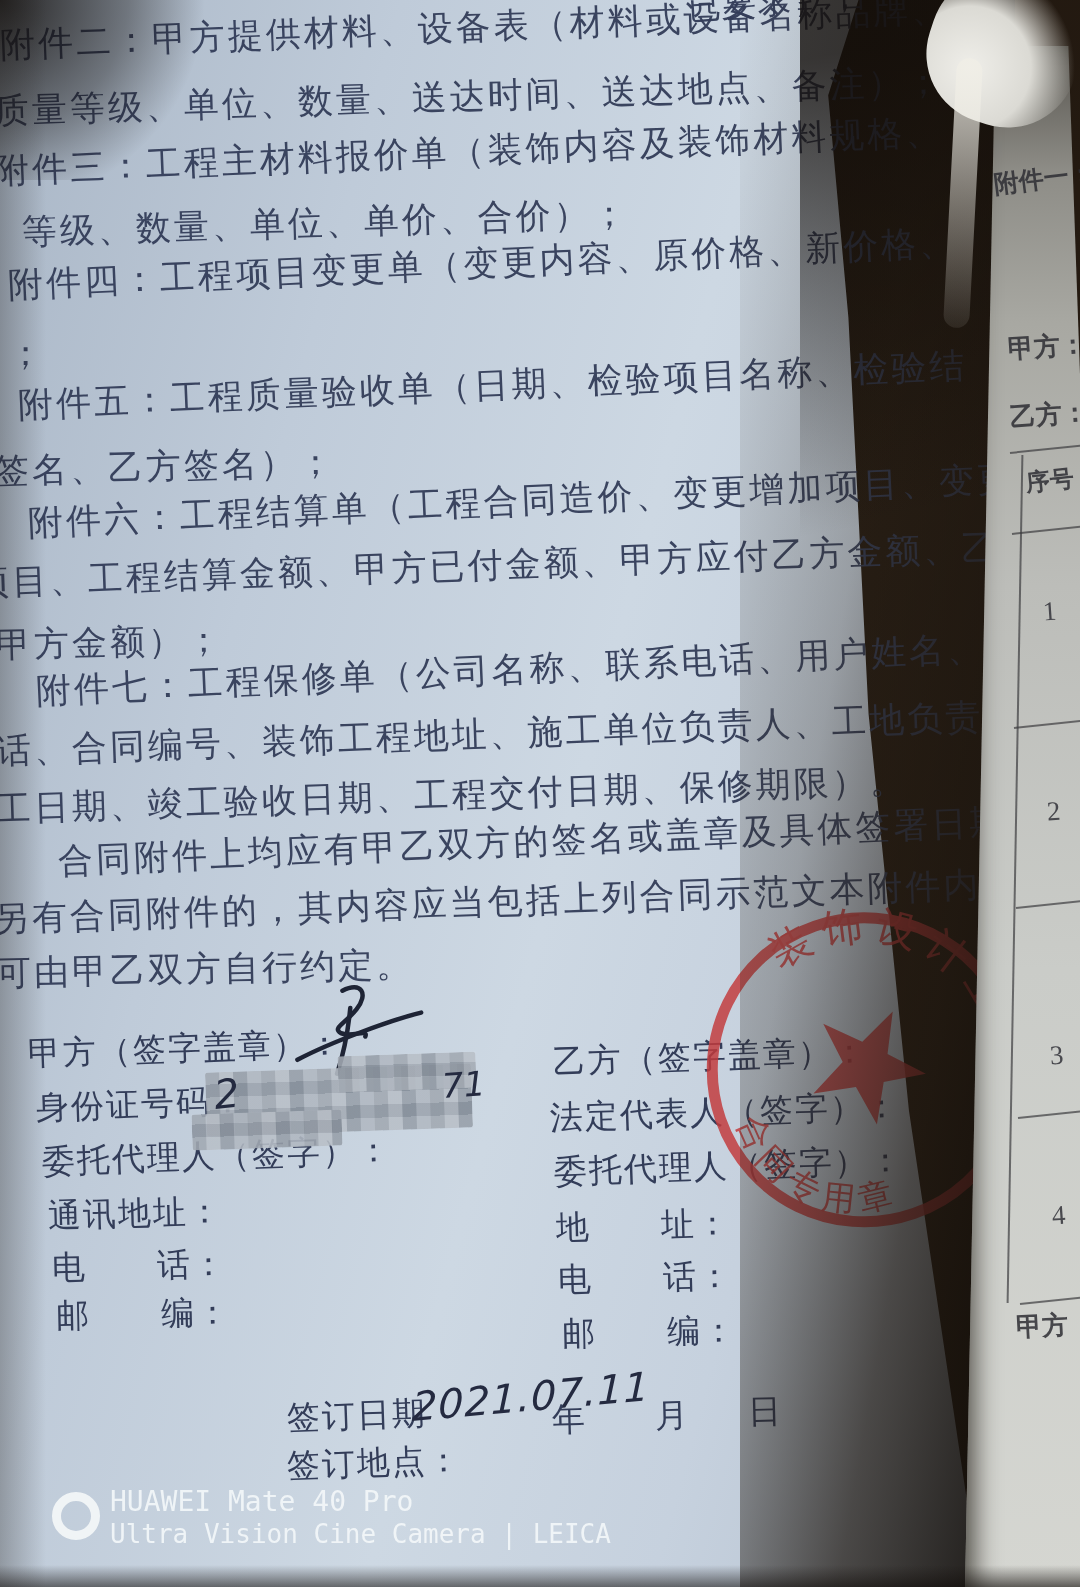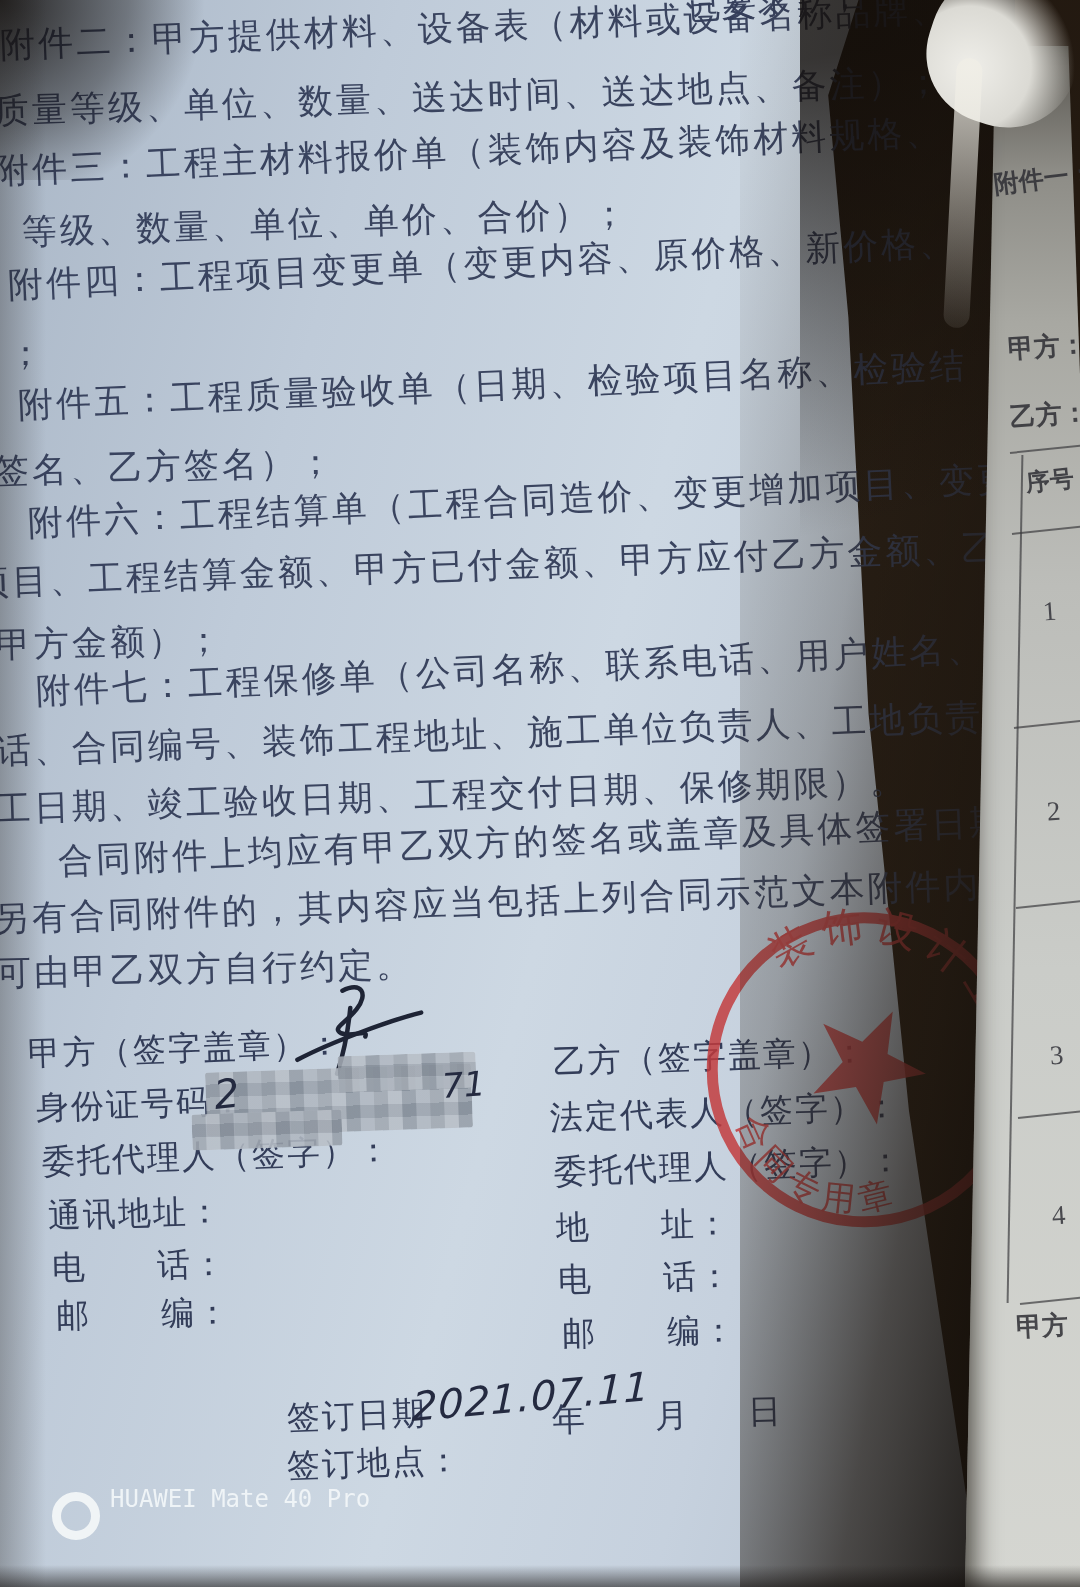--- a/index.html
+++ b/index.html
@@ -156,19 +156,20 @@
   <div class="bp-num" style="left:1043px;top:596px;transform:rotate(-4deg)">1</div>
   <div class="bp-num" style="left:1047px;top:796px;transform:rotate(-4deg)">2</div>
   <div class="bp-num" style="left:1050px;top:1040px;transform:rotate(-4deg)">3</div>
   <div class="bp-num" style="left:1052px;top:1200px;transform:rotate(-4deg)">4</div>
   <div class="bp-text" style="left:1016px;top:1310px;font-size:26px;transform:rotate(-3deg)">甲方</div>
 
   <div class="curl-hi"></div>
   <div class="curl-hi2"></div>
 
   <div class="wm-ring"></div>
-  <div class="wm" style="left:110px;top:1485px;font-size:24px">HUAWEI Mate 40 Pro</div>
+  <div class="wm" style="left:110px;top:1485px;font-size:28px">HUAWEI Mate 40 Pro</div>
+  <div class="wm" style="left:110px;top:1519px;font-size:26px">Ultra Vision Cine Camera | LEICA</div>
 
   <div class="vig-tl"></div>
   <div class="vig-bottom"></div>
   <div class="vig-left"></div>
 
 </div>
 
 </body></html>

